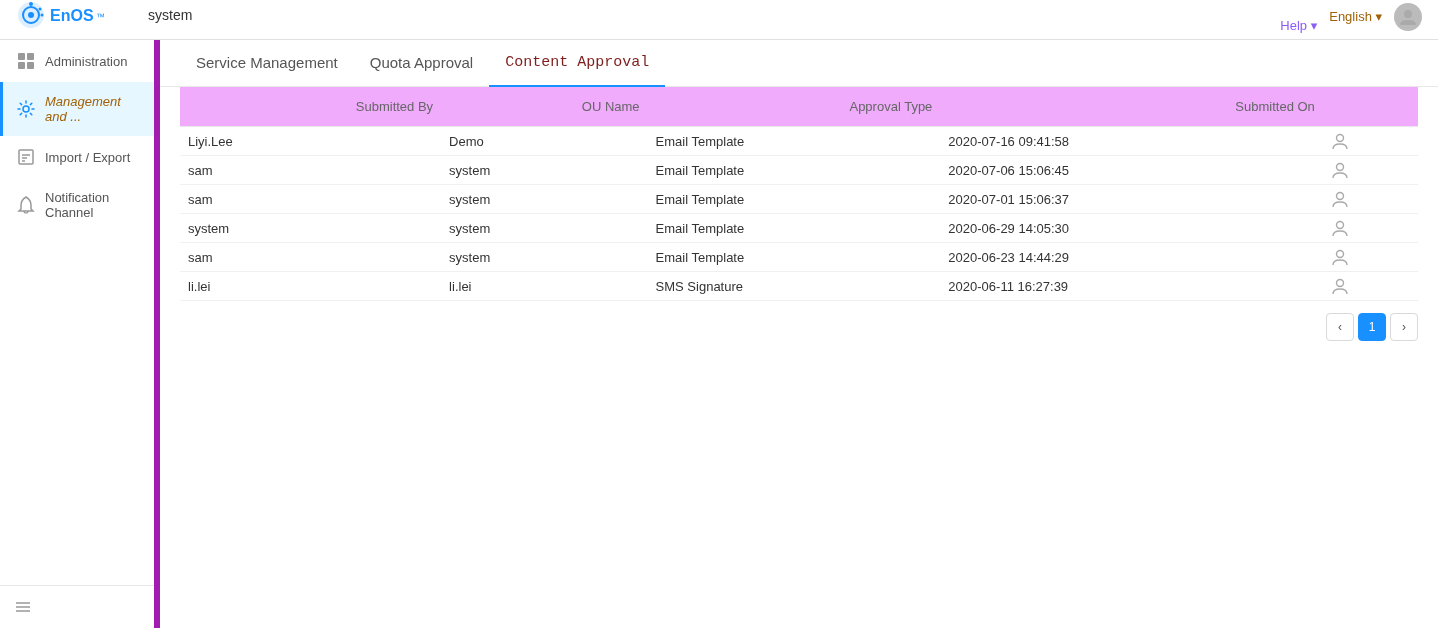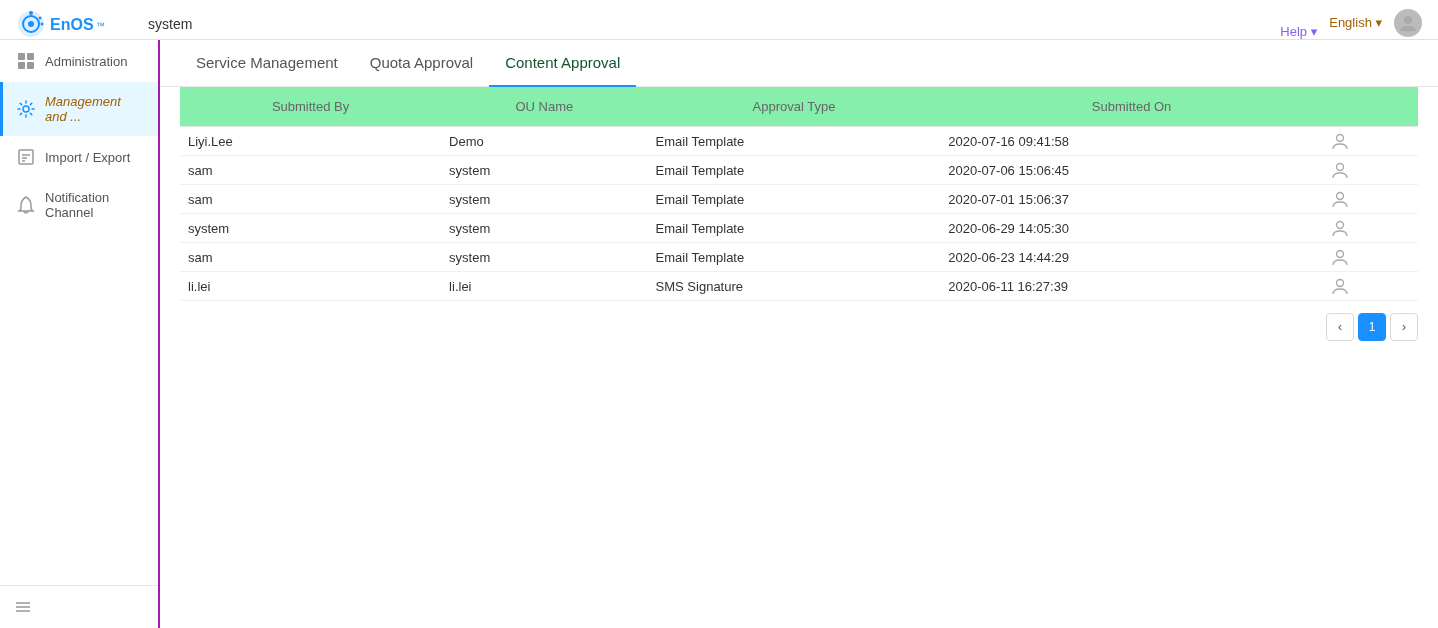--- a/index.html
+++ b/index.html
@@ -2,60 +2,60 @@
 <html><head>
   <meta charset="utf-8">
   <style>
     * { box-sizing: border-box; margin: 0; padding: 0; }
     body { font-family: -apple-system, BlinkMacSystemFont, 'Segoe UI', Arial, sans-serif; font-size: 13px; background: #f5f5f5; display: flex; height: 628px; overflow: hidden; }
 
     
     .topbar {
       position: fixed; top: 0; left: 0; right: 0; height: 40px;
       background: #fff; border-bottom: 1px solid #e0e0e0;
-      display: flex; align-items: flex-end; justify-content: space-between;
+      display: flex; align-items: flex-start; justify-content: space-between;
       padding: 0 16px; z-index: 100;
     }
     .topbar-left { display: flex; align-items: center; gap: 12px; }
     .topbar-logo { display: flex; align-items: center; gap: 4px; }
     .topbar-title { font-size: 14px; color: #333; }
     .topbar-right { display: flex; align-items: center; gap: 12px; }
     .topbar-help { font-size: 13px; color: #8b5cf6; cursor: pointer; margin-top: 18px; }
     .topbar-lang { font-size: 13px; color: #a16207; cursor: pointer; }
     .topbar-avatar { width: 28px; height: 28px; border-radius: 50%; background: #bbb; display: flex; align-items: center; justify-content: center; color: #fff; font-size: 12px; cursor: pointer; }
 
     
     .sidebar {
-      width: 160px; background: #fff; border-right: 2px solid #a21caf;
+      width: 160px; background: #fff; border-right: 6px solid #a21caf;
       padding-top: 40px; display: flex; flex-direction: column;
       position: fixed; top: 0; left: 0; bottom: 0; z-index: 50;
     }
     .sidebar-item {
       display: flex; align-items: center; gap: 10px;
       padding: 12px 14px; cursor: pointer; color: #555; font-size: 13px;
       border-left: 3px solid transparent;
     }
     .sidebar-item.active { color: #a16207; border-left-color: #1890ff; background: #e6f7ff; font-style: italic; }
     .sidebar-icon { width: 18px; height: 18px; flex-shrink: 0; }
     .sidebar-bottom { margin-top: auto; padding: 12px 14px; border-top: 1px solid #e8e8e8; }
 
     
     .main { margin-left: 160px; margin-top: 40px; flex: 1; padding: 0; overflow: auto; background: #fff; }
 
     
     .tabs { display: flex; border-bottom: 1px solid #e8e8e8; padding: 0 20px; background: #fff; }
     .tab { padding: 14px 16px; cursor: pointer; color: #555; font-size: 15px; border-bottom: 2px solid transparent; margin-bottom: -1px; }
-    .tab.active { color: #14532d; border-bottom-color: #1890ff; }
+    .tab.active { color: #7f1d1d; border-bottom-color: #1890ff; font-family: Liberation Mono, monospace; }
 
     
     .table-container { padding: 0 20px; }
     .data-table { width: 100%; border-collapse: collapse; }
     .data-table th {
-      text-align: center; padding: 12px 8px; font-weight: 500; color: #666;
-      font-size: 13px; border-bottom: 1px solid #e8e8e8; background: #86efac;
+      text-align: right; padding: 12px 8px; font-weight: 500; color: #666;
+      font-size: 13px; border-bottom: 1px solid #e8e8e8; background: #f0abfc;
     }
     .data-table td { padding: 5px 8px; color: #333; font-size: 13px; border-bottom: 1px solid #f0f0f0; }
     .action-icon { color: #999; cursor: pointer; font-size: 16px; }
 
     
     .pagination { display: flex; justify-content: flex-end; align-items: center; padding: 12px 20px; gap: 4px; }
     .page-btn { width: 28px; height: 28px; display: flex; align-items: center; justify-content: center; border: 1px solid #d9d9d9; border-radius: 4px; cursor: pointer; color: #555; background: #fff; font-size: 12px; }
     .page-btn.active { background: #1890ff; color: #fff; border-color: #1890ff; }
 
     

